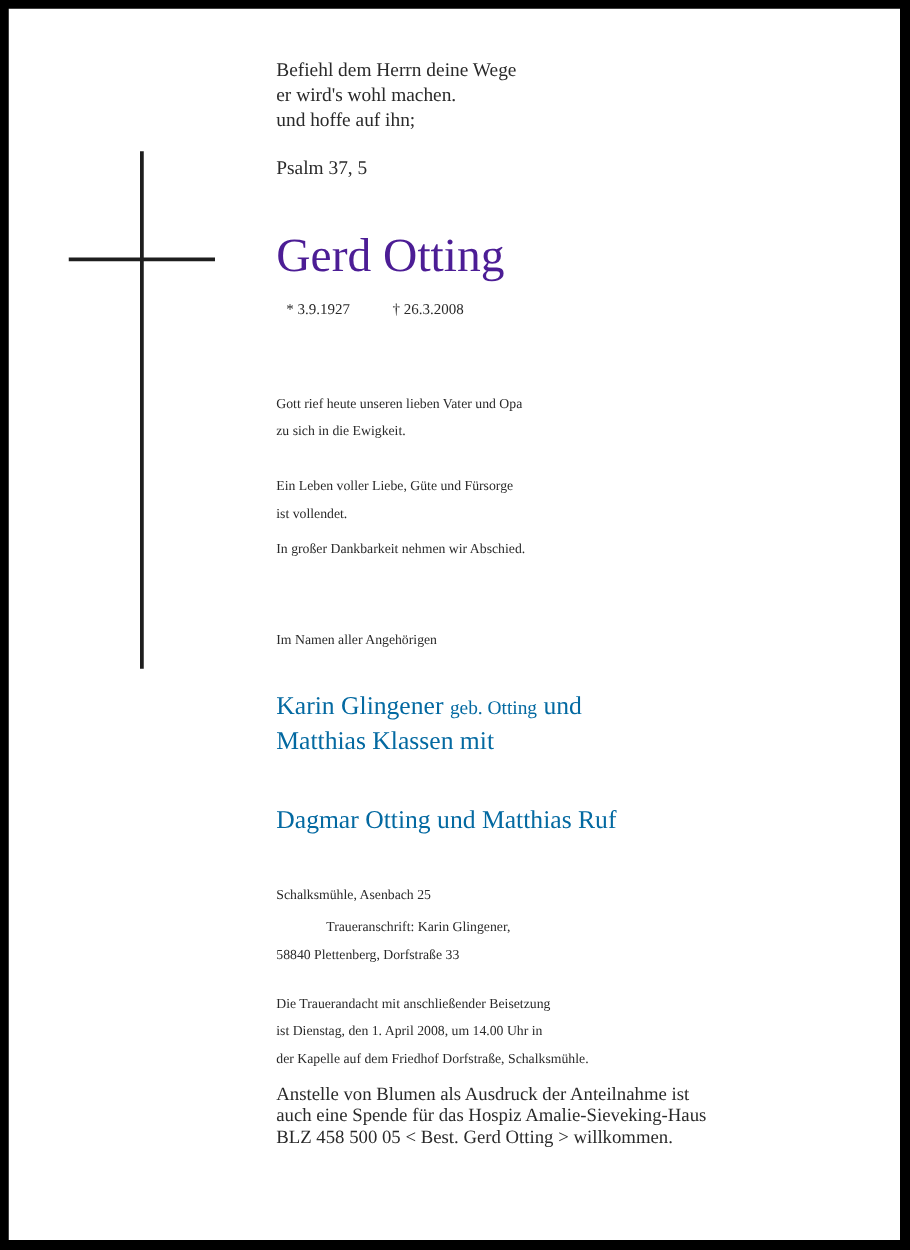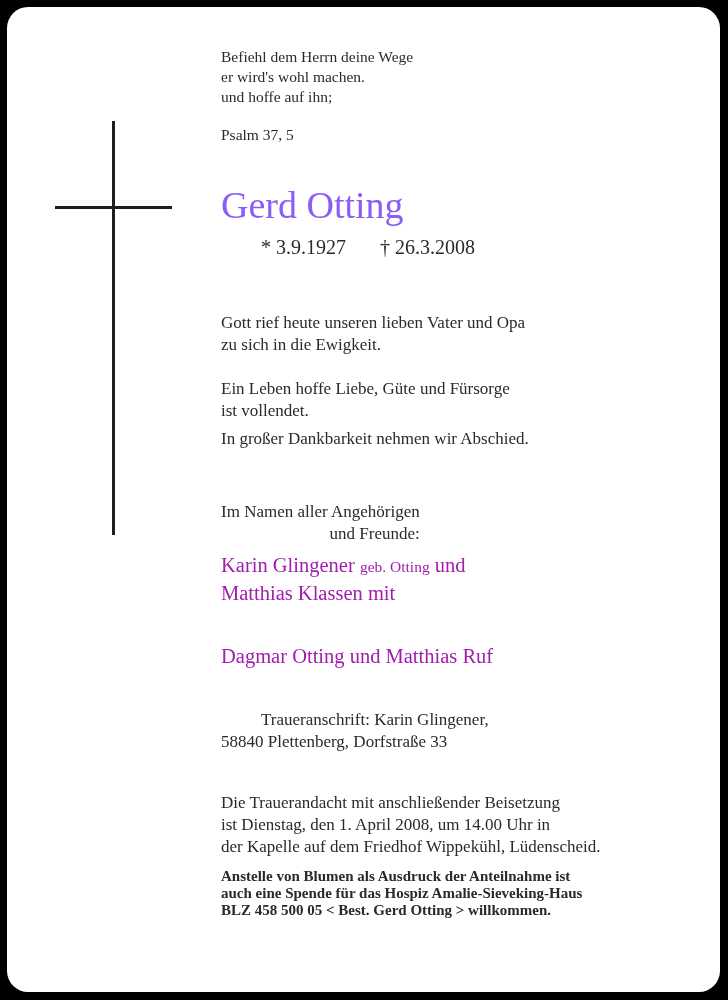--- a/index.html
+++ b/index.html
@@ -2,33 +2,32 @@
 <html><head>
   <meta charset="utf-8">
   <style>
     html, body { margin: 0; padding: 0; background: #000; }
     body { width: 728px; height: 1000px; position: relative; overflow: hidden; }
     .page {
       position: absolute; left: 7px; top: 7px; width: 713px; height: 985px;
       background: #fff;
       font-family: "Liberation Serif", "DejaVu Serif", serif;
       color: #2a2a2a;
-      border-radius: 21px;
     }
     .cross-v { position: absolute; left: 105px; top: 114px; width: 3px; height: 414px; background: #1e1e1e; }
     .cross-h { position: absolute; left: 48px; top: 199px; width: 117px; height: 3px; background: #1e1e1e; }
     .t { position: absolute; left: 214px; white-space: nowrap; }
     .small { font-size: 15.5px; line-height: 20px; }
-    .body { font-size: 17px; line-height: 22px; }
-    .names { font-size: 20.5px; line-height: 26px; color: #a21caf; }
+    .body { font-size: 11px; line-height: 22px; }
+    .names { font-size: 20.5px; line-height: 26px; color: #0369a1; }
     .names .geb { font-size: 15.5px; }
-    .title { font-size: 38px; line-height: 44px; color: #8b5cf6; }
-    .dates { font-size: 20px; line-height: 24px; margin-left: 32px; }
+    .title { font-size: 38px; line-height: 44px; color: #4c1d95; }
+    .dates { font-size: 12px; line-height: 24px; }
     .dates .death { margin-left: 34px; }
-    .fine { font-size: 15px; line-height: 17px; font-weight: bold; }
+    .fine { font-size: 15px; line-height: 17px; }
   </style>
 </head>
 <body>
 
 <div class="page">
   <div class="cross-v"></div>
   <div class="cross-h"></div>
 
   <div class="t small" style="top:40px;">
     <div>Befiehl dem Herrn deine Wege</div>
@@ -42,47 +41,47 @@
   <div class="t dates" style="top:228px; left:222px;">
     <span>* 3.9.1927</span><span class="death">† 26.3.2008</span>
   </div>
 
   <div class="t body" style="top:305px;">
     <div>Gott rief heute unseren lieben Vater und Opa</div>
     <div>zu sich in die Ewigkeit.</div>
   </div>
 
   <div class="t body" style="top:371px;">
-    <div>Ein Leben hoffe Liebe, Güte und Fürsorge</div>
+    <div>Ein Leben voller Liebe, Güte und Fürsorge</div>
     <div>ist vollendet.</div>
   </div>
 
   <div class="t body" style="top:421px;">In großer Dankbarkeit nehmen wir Abschied.</div>
 
   <div class="t body" style="top:494px;text-align:right;">
     <div>Im Namen aller Angehörigen</div>
-    <div>und Freunde:</div>
   </div>
 
   <div class="t names" style="top:545px;">
     <div><span>Karin Glingener</span> <span class="geb">geb. Otting</span> <span>und</span></div>
     <div>Matthias Klassen mit</div>
   </div>
 
   <div class="t names" style="top:636px;">Dagmar Otting und Matthias Ruf</div>
 
   <div class="t body" style="top:698px;">
+    <div>Schalksmühle, Asenbach 25</div>
     <div style="margin-top:4px;margin-left:40px;">Traueranschrift: Karin Glingener,</div>
     <div>58840 Plettenberg, Dorfstraße 33</div>
   </div>
 
   <div class="t body" style="top:785px;">
     <div>Die Trauerandacht mit anschließender Beisetzung</div>
     <div>ist Dienstag, den 1. April 2008, um 14.00 Uhr in</div>
-    <div>der Kapelle auf dem Friedhof Wippekühl, Lüdenscheid.</div>
+    <div>der Kapelle auf dem Friedhof Dorfstraße, Schalksmühle.</div>
   </div>
 
   <div class="t fine" style="top:861px;">
     <div>Anstelle von Blumen als Ausdruck der Anteilnahme ist</div>
     <div>auch eine Spende für das Hospiz Amalie-Sieveking-Haus</div>
     <div>BLZ 458 500 05  &lt; Best. Gerd Otting &gt; willkommen.</div>
   </div>
 </div>
 
 </body></html>

